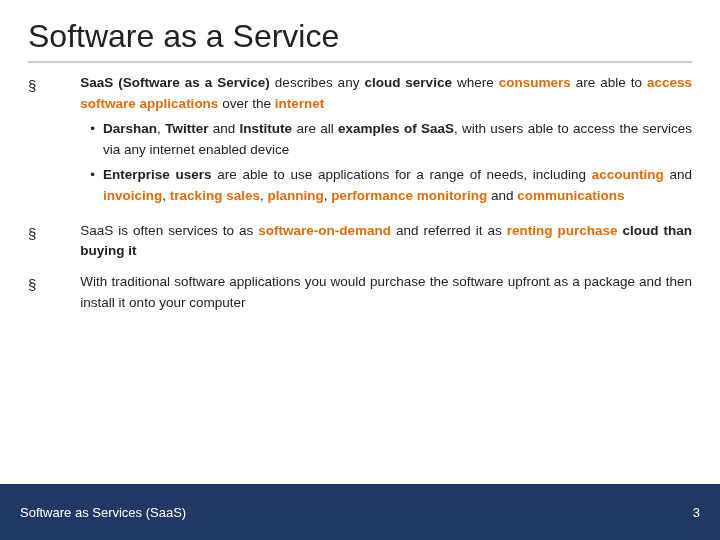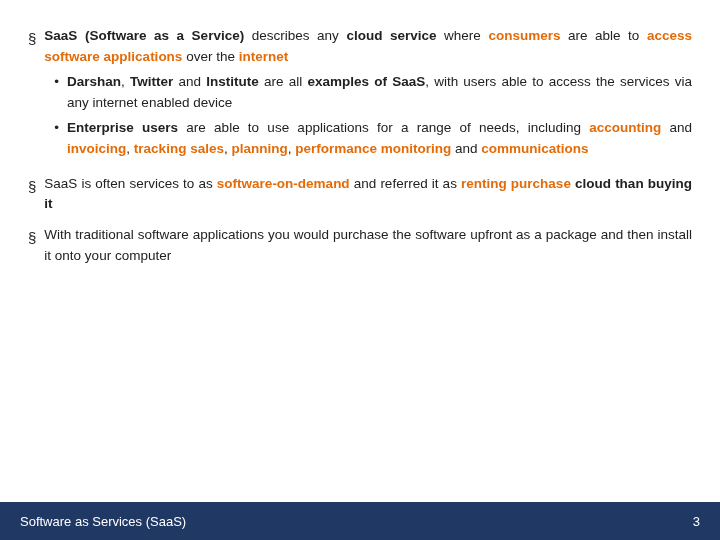--- a/index.html
+++ b/index.html
@@ -39,20 +39,21 @@
       text-align: justify;
     }
     .bullet-list > li .bullet-marker {
       margin-right: 8px;
       font-size: 15px;
       margin-top: 1px;
       flex-shrink: 0;
     }
     .bullet-list > li .content {
       flex: 1;
+      margin-left: 36px;
     }
     .sub-list {
       list-style: none;
       margin-top: 4px;
       padding-left: 10px;
     }
     .sub-list li {
       display: flex;
       align-items: flex-start;
       margin-bottom: 4px;
@@ -67,30 +68,31 @@
     .hl-orange { color: #e36c09; font-weight: bold; }
     .bold { font-weight: bold; }
     .footer {
       background: #1f3864;
       color: #ffffff;
       display: flex;
       align-items: center;
       justify-content: space-between;
       padding: 5px 20px;
       font-size: 13px;
-      height: 38px;
+      height: 56px;
     }
     .footer-left { }
     .footer-center { }
     .footer-right { }
   </style>
 </head>
 <body>
 
 <div class="main-content">
+  <h1 class="title">Software as a Service</h1>
 
   <ul class="bullet-list">
 
     <li>
       <span class="bullet-marker">§</span>
       <span class="content">
         <span class="bold">SaaS (Software as a Service)</span>
         <span> describes any </span>
         <span class="bold">cloud service</span>
         <span> where </span>

